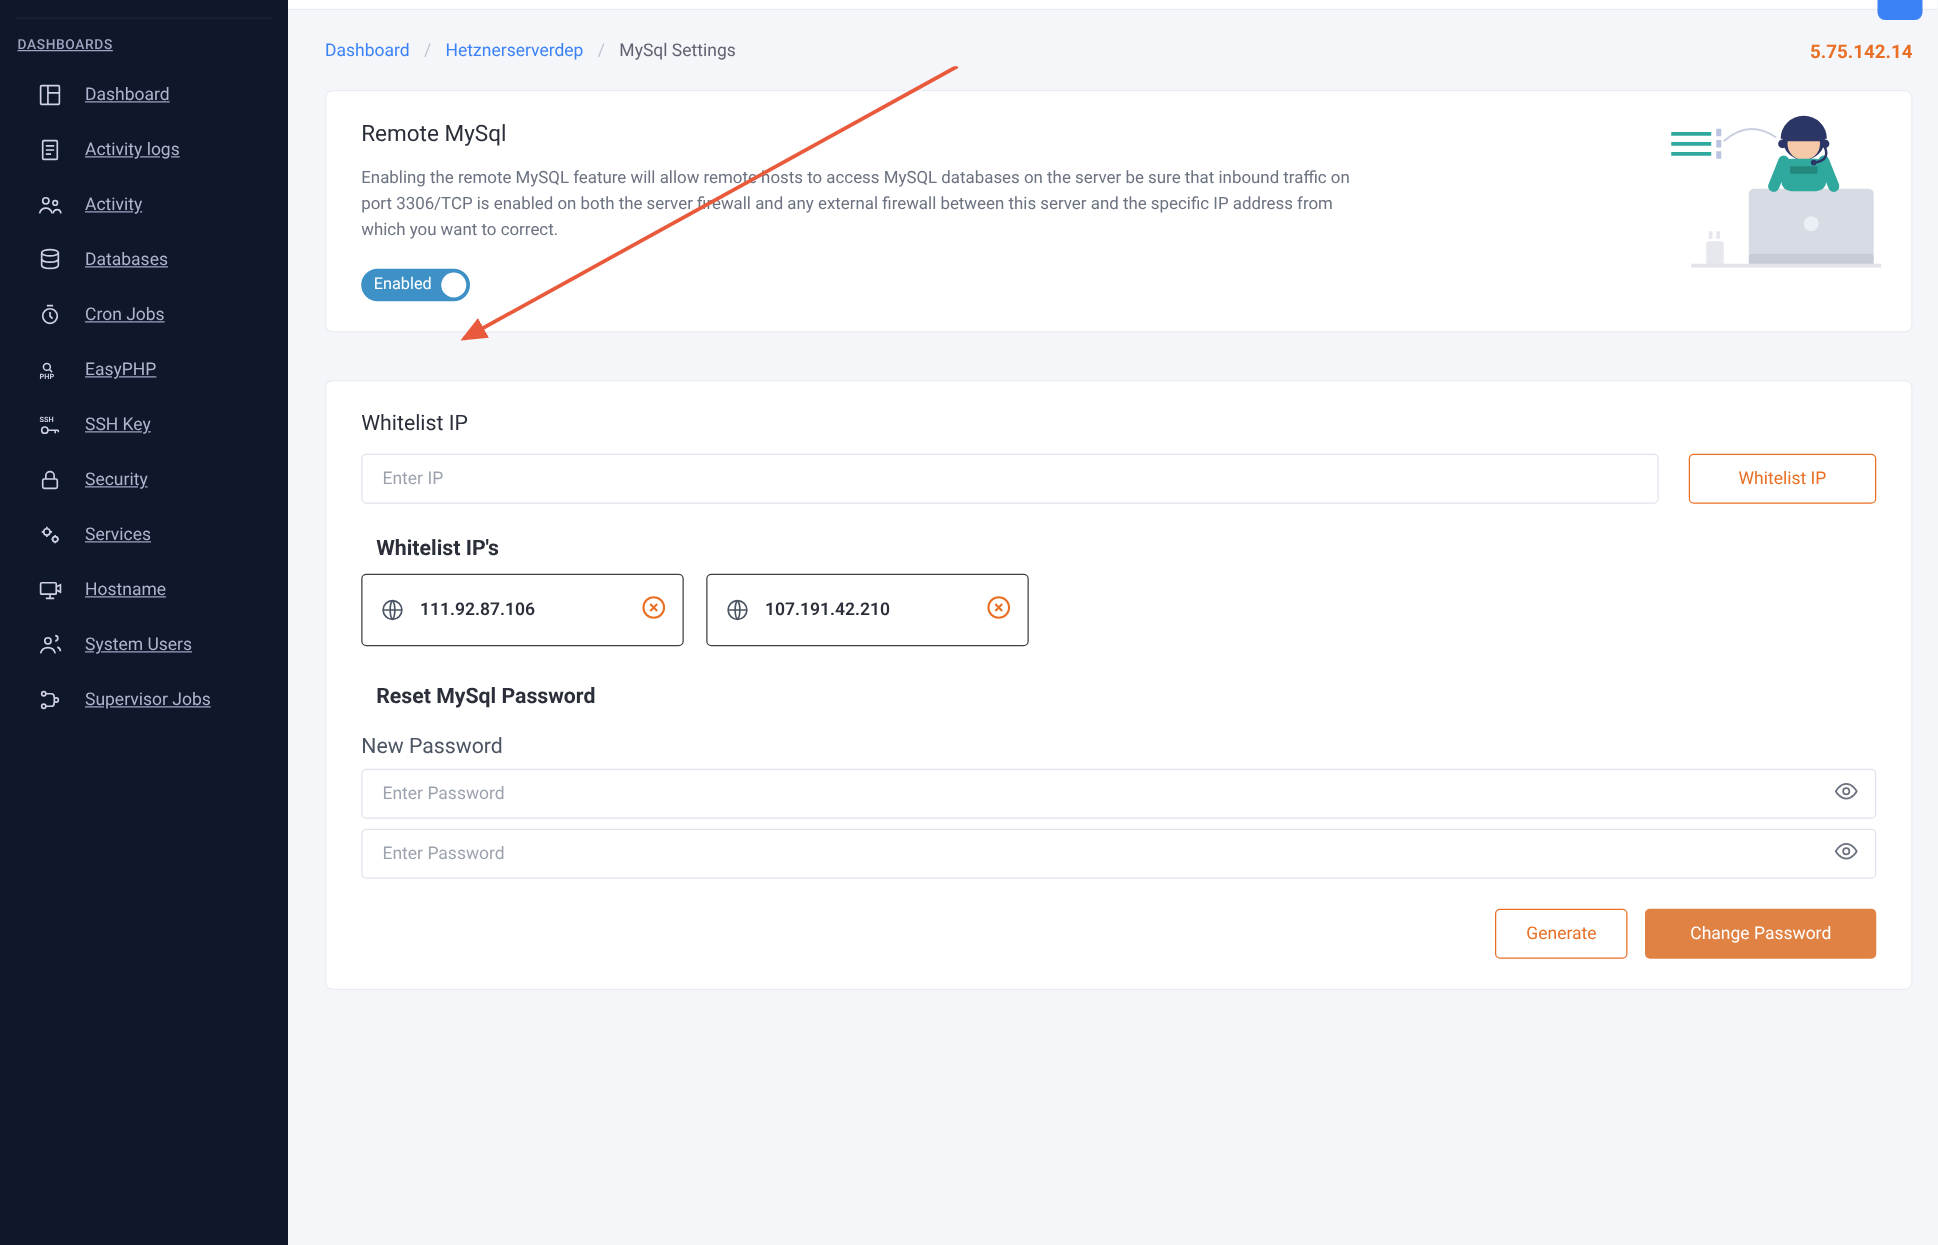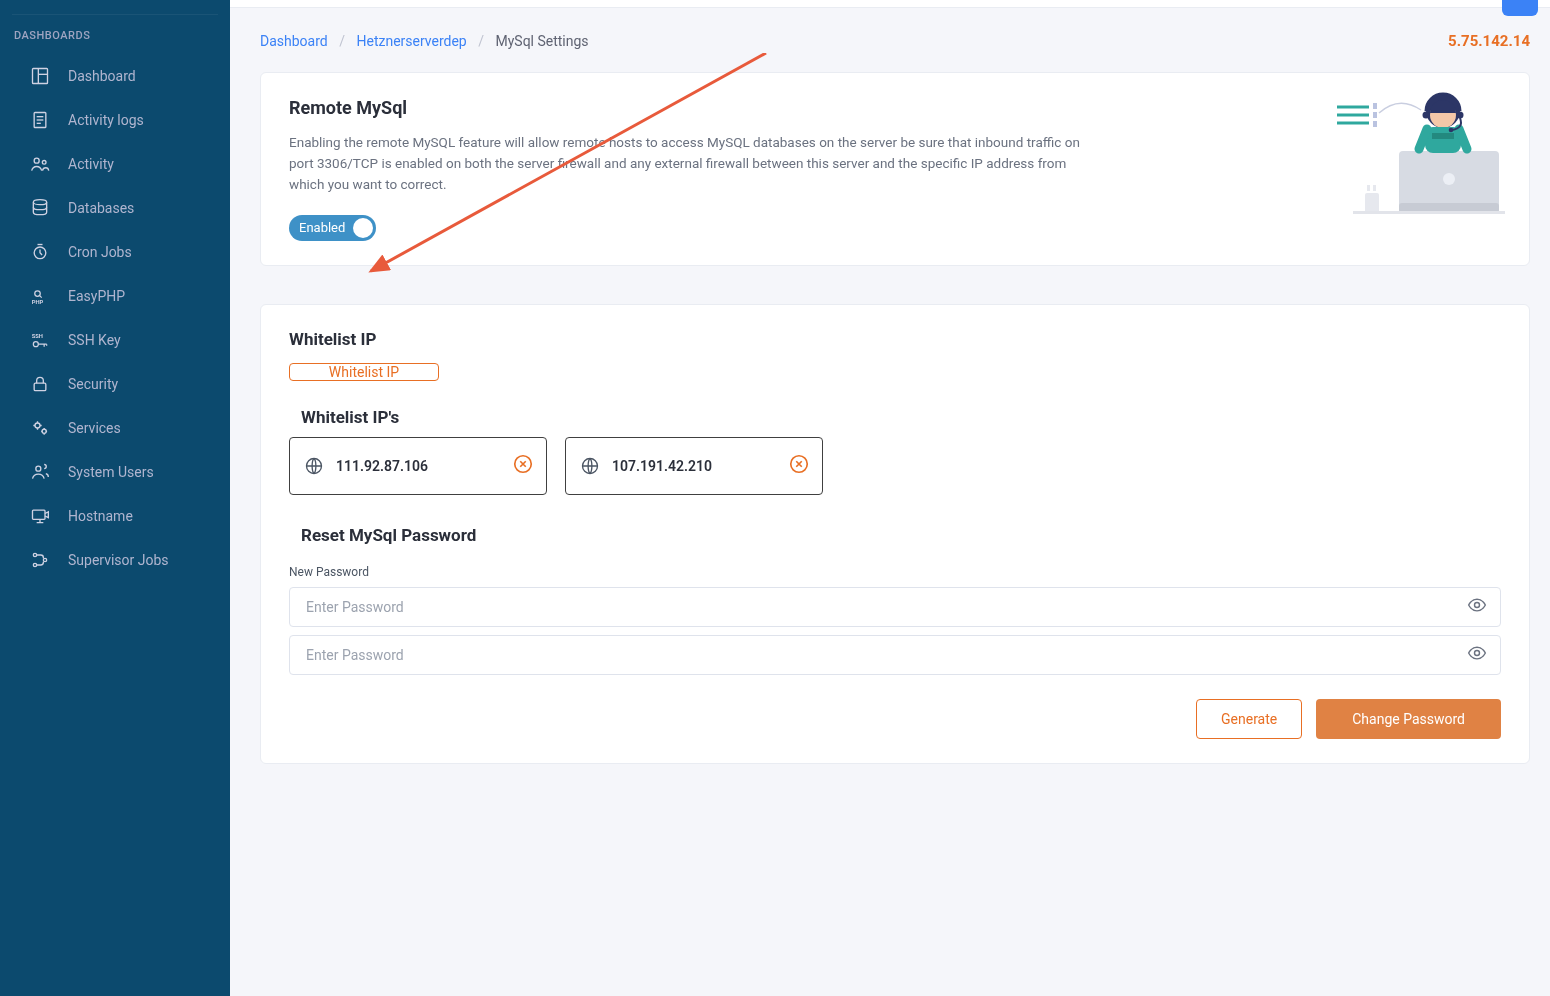--- a/index.html
+++ b/index.html
@@ -1,38 +1,38 @@
 <!DOCTYPE html>
 <html><head>
   <meta charset="utf-8">
   <style>
     * { margin:0; padding:0; box-sizing:border-box; font-family: -apple-system, BlinkMacSystemFont, "Segoe UI", Roboto, "Helvetica Neue", Arial, sans-serif; }
     body { background:#f5f6fa; width:1550px; height:996px; overflow:hidden; }
 
-    .sidebar { position:fixed; top:0; left:0; width:230px; height:100%; background:#0c4a6e; color:#9fa4c1; overflow-y:auto;}
+    .sidebar { position:fixed; top:0; left:0; width:230px; height:100%; background:#0f172a; color:#9fa4c1; overflow-y:auto;text-decoration:underline;}
     .sidebar-divider { border-top:1px solid rgba(255,255,255,0.06); margin:8px 12px 14px 12px; }
     .sidebar-section-label { font-size:11px; letter-spacing:.5px; color:#9fa4c1; padding:0 14px 12px 14px; font-weight:500; }
     .nav-item { display:flex; align-items:center; gap:18px; padding:12px 14px 12px 30px; color:#b0b5cf; font-size:14px; cursor:pointer; }
     .nav-icon { width:20px; height:20px; display:inline-flex; align-items:center; justify-content:center; color:#cfd2e3; }
     .nav-icon svg{width:20px;height:20px;}
 
     .main { margin-left:230px; padding:0; }
     .topbar { height:8px; background:#fff; border-bottom:1px solid #e9ecf2; }
     .blue-btn { position:absolute; top:-6px; right:12px; width:36px; height:22px; background:#3b82f6; border-radius:6px;}
     .content { padding:24px 20px 40px 30px; }
 
     .crumbs-row{display:flex;align-items:center;justify-content:space-between;margin-bottom:22px;}
     .breadcrumb { font-size:14px; color:#7d7d7d;}
     .breadcrumb a{color:#3b82f6; text-decoration:none;}
     .breadcrumb .sep{color:#c0c4d1; margin:0 8px;}
     .breadcrumb .cur{color:#5f6372;}
     .ip-head{color:#e86f24; font-weight:700; font-size:15px;}
 
     .card { background:#fff; border:1px solid #e9ecf2; border-radius:6px; padding:24px 28px; margin-bottom:38px; position:relative;}
-    .card h3 { font-size:18px; color:#2b2f3a; font-weight:700; margin-bottom:14px;}
+    .card h3 { font-size:18px; color:#2b2f3a; font-weight:400; margin-bottom:14px;}
     .card p { font-size:13.5px; color:#6b7280; line-height:1.55; max-width:800px;}
 
     .toggle{display:inline-flex;align-items:center;background:#3e91c7;border-radius:20px;margin-top:20px;height:26px;padding:0 3px 0 10px;cursor:pointer;}
     .toggle span{color:#fff;font-size:13px;margin-right:8px;}
     .knob{width:20px;height:20px;background:#fff;border-radius:50%;}
 
     .illus{position:absolute;right:20px;top:12px;width:180px;height:140px;}
 
     .arrow-annotation{position:absolute;pointer-events:none;}
 
@@ -45,21 +45,21 @@
     .sect-label{font-size:17px;font-weight:700;color:#2b2f3a;margin:26px 12px 2px;}
 
     .chips{display:flex;gap:18px;margin-top:10px;}
     .chip{display:flex;align-items:center;gap:12px;border:1px solid #404040;border-radius:4px;height:58px;width:258px;padding:0 14px;position:relative;}
     .chip-ip{font-weight:600;color:#2b2f3a;font-size:14px;}
     .chip .del{position:absolute;right:12px;top:50%;transform:translateY(-50%);cursor:pointer;}
     .globe{color:#4b5563;width:20px;height:20px;}
 
     .pwrow{position:relative;margin-top:8px;}
     .eye{position:absolute;right:14px;top:50%;transform:translateY(-50%);color:#6b7280;cursor:pointer;}
-    .field-label{font-size:12px;color:#4b5563;margin-top:20px;margin-bottom:2px;}
+    .field-label{font-size:17px;color:#4b5563;margin-top:20px;margin-bottom:2px;}
     .actions{display:flex;justify-content:flex-end;gap:14px;margin-top:24px;}
     .actions .btn-outline{height:40px;min-width:auto;}
   </style>
 </head>
 <body>
 
 <div class="sidebar">
   <div style="height:6px"></div>
   <div class="sidebar-divider"></div>
   <div class="sidebar-section-label">DASHBOARDS</div>
@@ -151,37 +151,37 @@
           <circle cx="9" cy="9" r="3"></circle>
           <circle cx="17" cy="16" r="2.5"></circle>
           <path d="M9 4v2M9 12v2M4 9h2M12 9h2M17 12v1.5M17 18.5V20M13.5 16H15M19 16h1.5"></path>
         </svg>
       </span>
     <span>Services</span>
   </div>
   <div class="nav-item">
     <span class="nav-icon">
         <svg viewBox="0 0 24 24" fill="none" stroke="currentColor" stroke-width="1.6">
+          <rect x="3" y="5" width="15" height="11" rx="1"></rect>
+          <path d="M8 20h8M12 16v4"></path>
+          <path d="M18 9l4-2v7l-4-2"></path>
+        </svg>
+      </span>
+    <span>Hostname</span>
+  </div>
+  <div class="nav-item">
+    <span class="nav-icon">
+        <svg viewBox="0 0 24 24" fill="none" stroke="currentColor" stroke-width="1.6">
           <circle cx="10" cy="8" r="3"></circle>
           <path d="M3 20c1-4 4-5.5 7-5.5S16 16 17 20"></path>
           <path d="M17 8a2.5 2.5 0 1 0 0-5"></path>
           <path d="M19 14c2 .5 3 2 3 4"></path>
         </svg>
       </span>
     <span>System Users</span>
-  </div>
-  <div class="nav-item">
-    <span class="nav-icon">
-        <svg viewBox="0 0 24 24" fill="none" stroke="currentColor" stroke-width="1.6">
-          <rect x="3" y="5" width="15" height="11" rx="1"></rect>
-          <path d="M8 20h8M12 16v4"></path>
-          <path d="M18 9l4-2v7l-4-2"></path>
-        </svg>
-      </span>
-    <span>Hostname</span>
   </div>
   <div class="nav-item">
     <span class="nav-icon">
         <svg viewBox="0 0 24 24" fill="none" stroke="currentColor" stroke-width="1.6">
           <circle cx="6" cy="6" r="2"></circle>
           <circle cx="18" cy="12" r="2"></circle>
           <circle cx="6" cy="18" r="2"></circle>
           <path d="M8 6h5c2 0 3 1 3 3v1M8 18h5c2 0 3-1 3-3v-1"></path>
         </svg>
       </span>
@@ -257,20 +257,21 @@
           <circle cx="131" cy="30" r="3.5" fill="#2c3666"></circle>
           <path d="M131 33q4 10-8 12" stroke="#2c3666" stroke-width="2" fill="none"></path>
           <circle cx="122" cy="45" r="2.3" fill="#2c3666"></circle>
         </svg>
       </div>
     </div>
 
     <div class="card card2">
       <h3>Whitelist IP</h3>
       <div class="row">
+        <input class="input" placeholder="Enter IP" style="">
         <button class="btn-outline">Whitelist IP</button>
       </div>
 
       <div class="sect-label">Whitelist IP's</div>
       <div class="chips">
         <div class="chip">
           <svg class="globe" viewBox="0 0 24 24" fill="none" stroke="currentColor" stroke-width="1.6">
               <circle cx="12" cy="12" r="9"></circle>
               <path d="M3 12h18M12 3c3 3 3 15 0 18M12 3c-3 3-3 15 0 18"></path>
             </svg>

